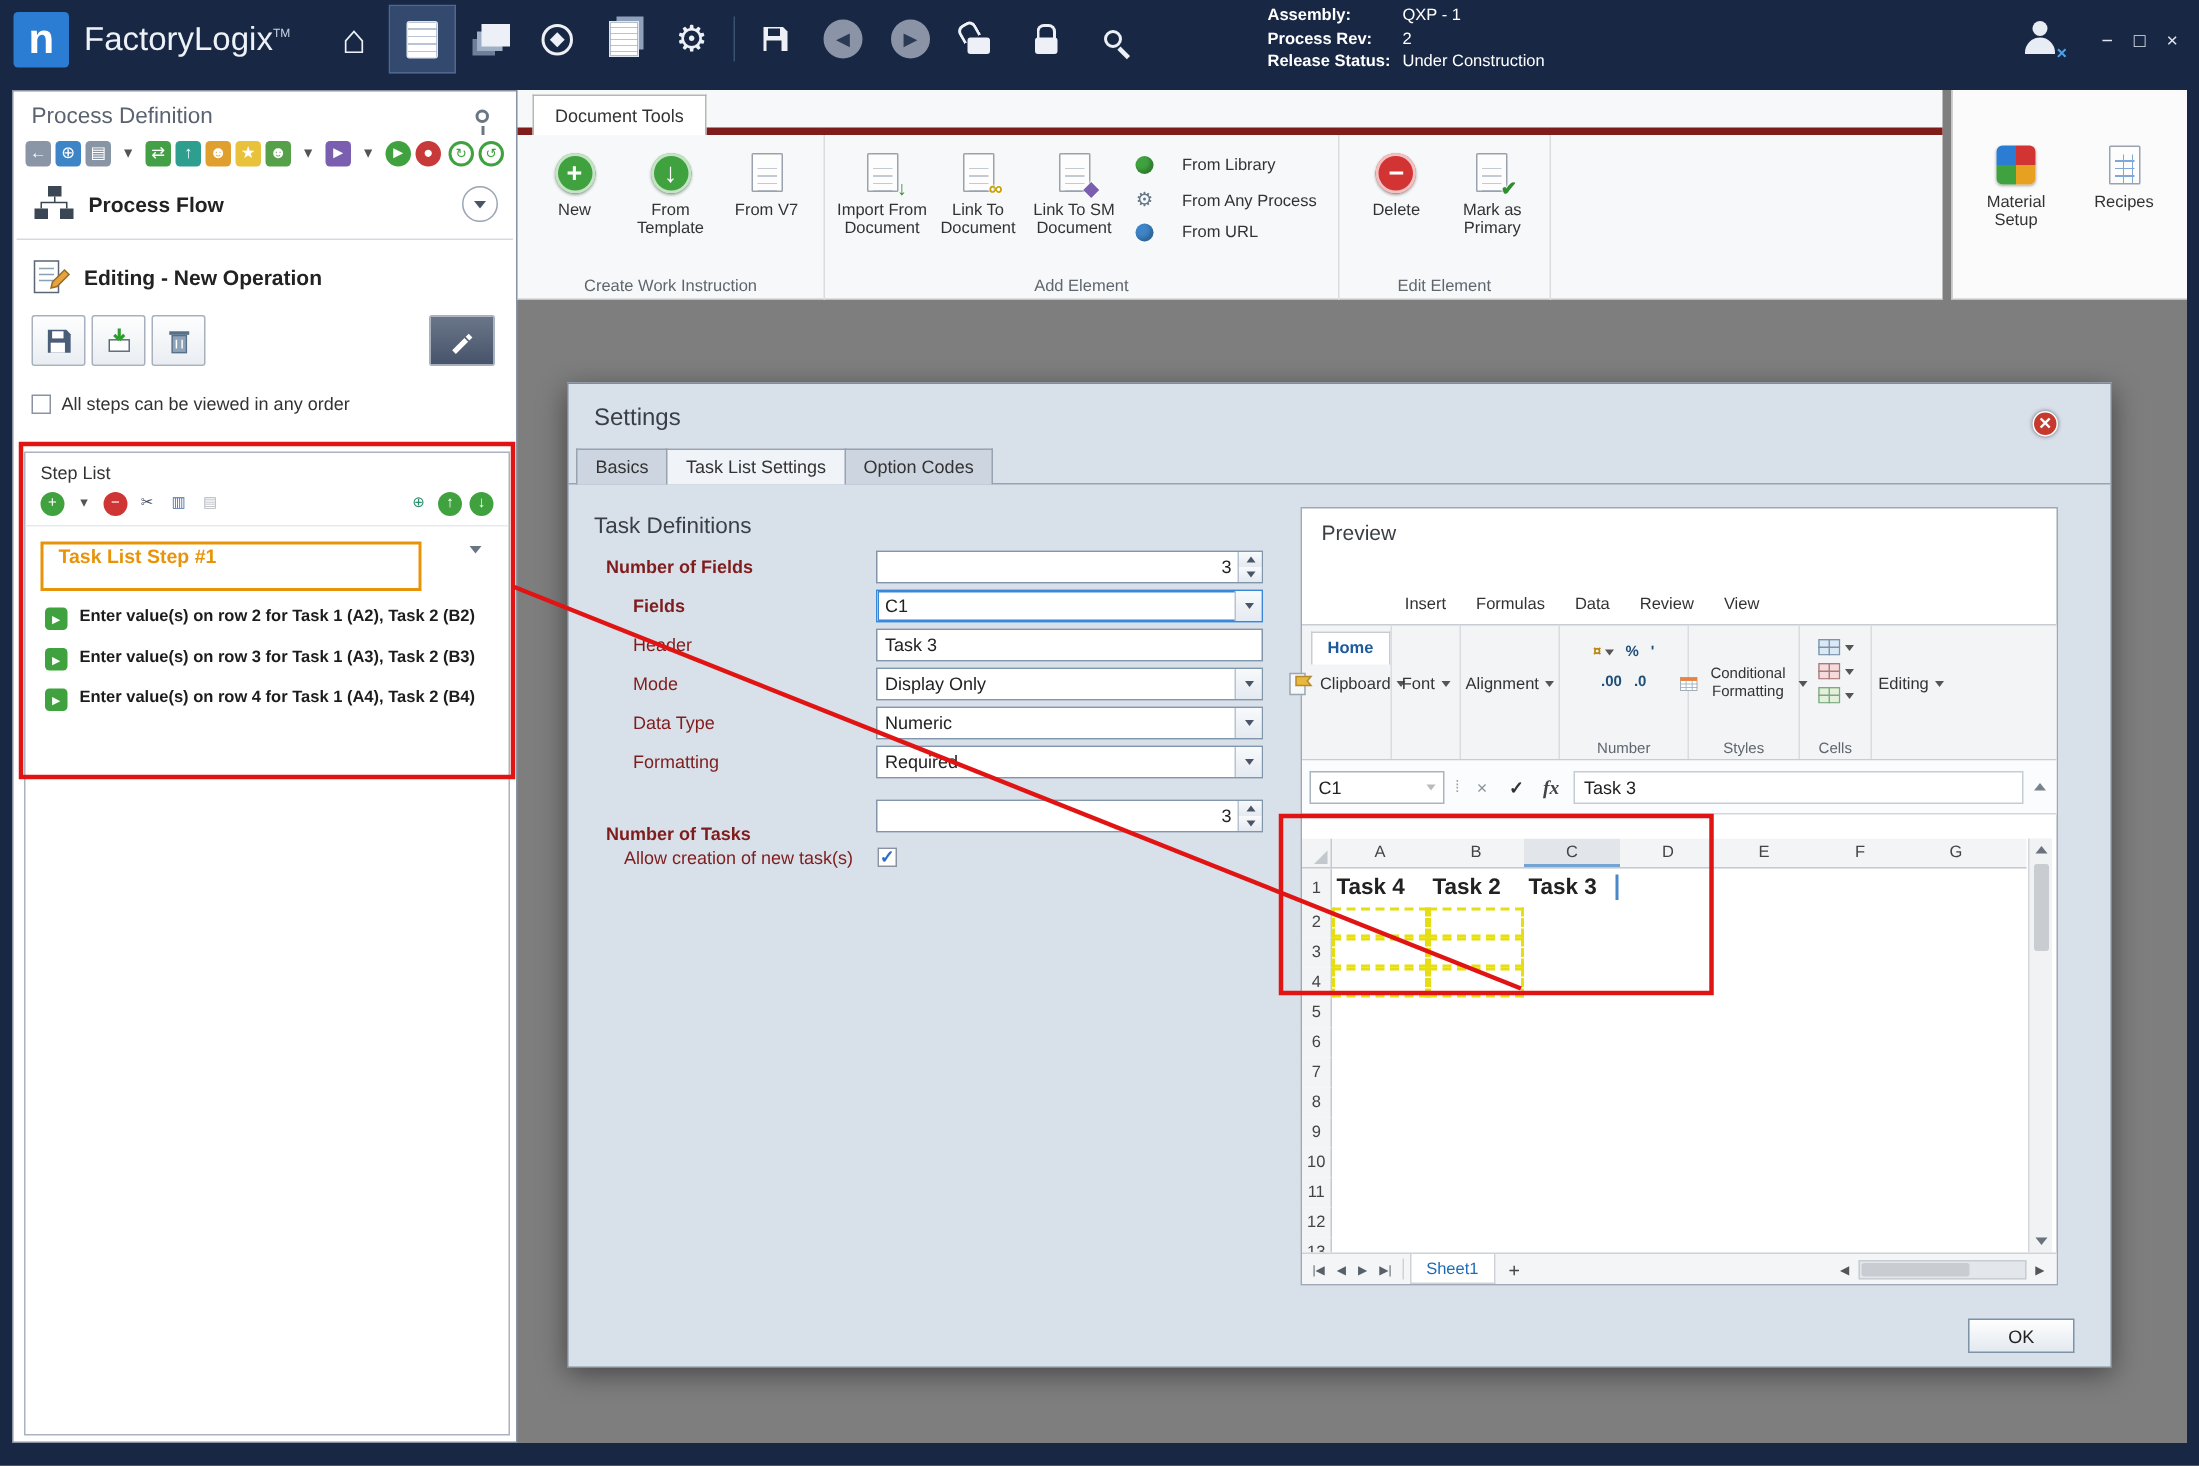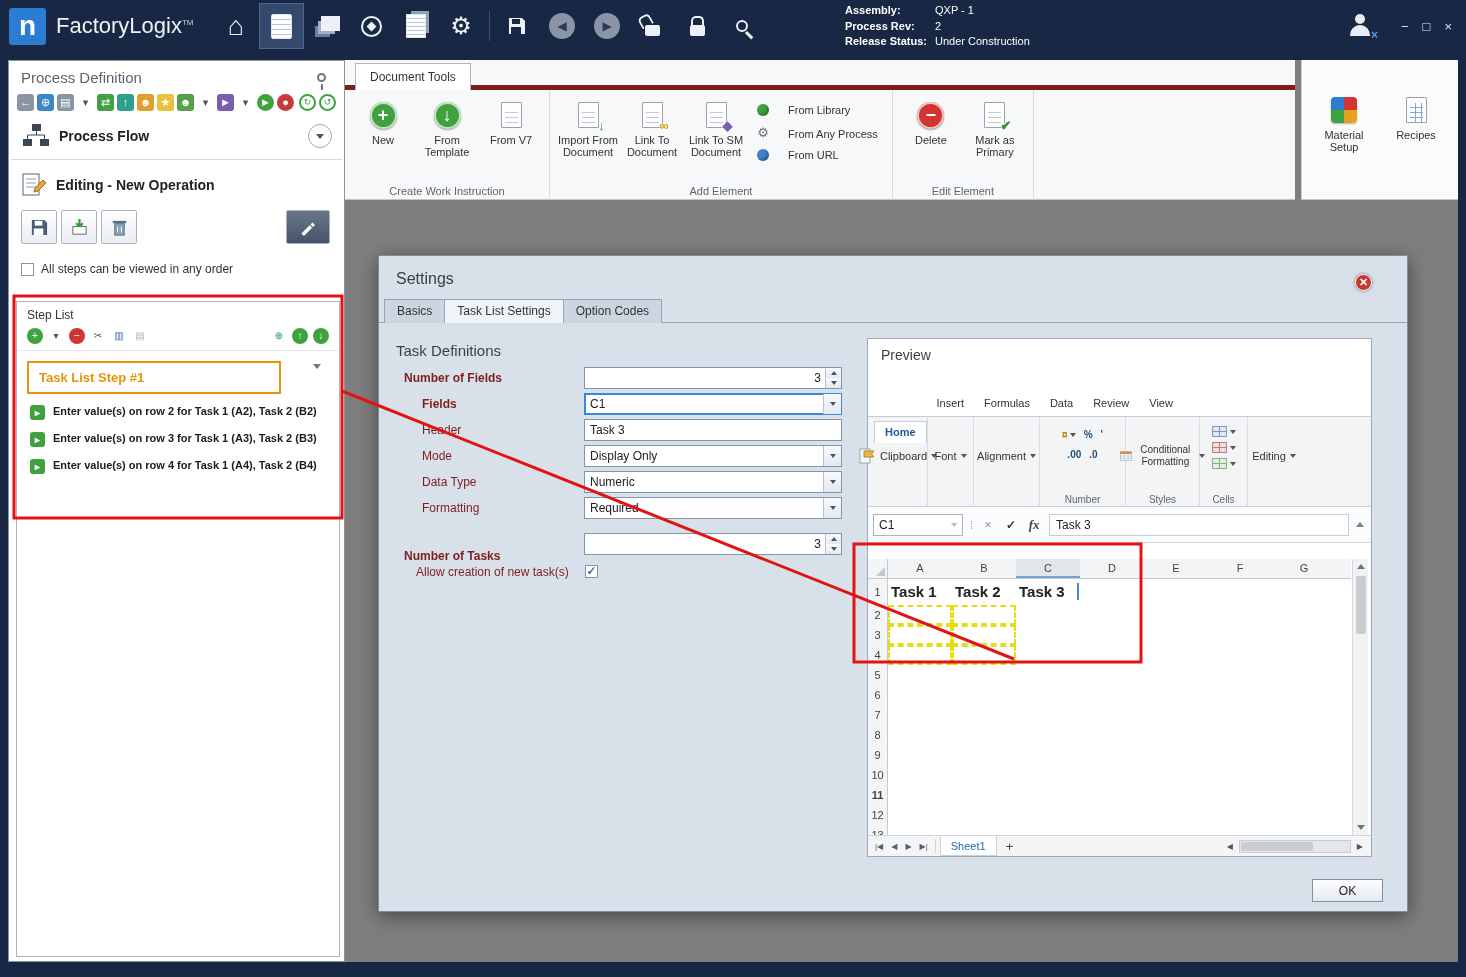--- a/index.html
+++ b/index.html
@@ -58,21 +58,21 @@
 .lp-check{display:flex;align-items:center;gap:7px;padding:10px 12px 6px;font-size:12px;color:#333;}
 .checkbox{width:13px;height:13px;border:1px solid #8a93a3;background:#fff;display:flex;align-items:center;justify-content:center;flex:none;}
 .checkbox.checked::after{content:"✓";color:#2d6fc4;font-size:12px;font-weight:bold;margin-top:-2px;}
 
 
 .steplist{position:absolute;left:7px;top:240px;width:324px;height:656px;border:1px solid #aab3bf;background:#fff;}
 .sl-title{font-size:12px;color:#333;padding:6px 10px 2px;}
 .sl-tools{display:flex;align-items:center;gap:5px;padding:4px 10px 6px;border-bottom:1px solid #e6e9ed;}
 .sl-tools .mini{width:16px;height:16px;font-size:10px;}
 .sl-steprow{display:flex;align-items:center;margin:10px 10px 4px 10px;}
-.sl-step{width:254px;height:33px;border:2px solid #e8940a;display:flex;align-items:center;padding:0 10px;background:#fff;}
+.sl-step{width:254px;height:33px;border:2px solid #e8940a;display:flex;align-items:flex-start;padding:0 10px;background:#fff;}
 .sl-step .lbl{color:#e8940a;font-weight:bold;font-size:13px;}
 .sl-caret{margin-left:auto;margin-right:8px;}
 .sl-item{display:flex;gap:8px;padding:6px 8px 5px 13px;}
 .sl-item .ico{width:15px;height:15px;background:#3fa23f;border-radius:3px;color:#fff;font-size:9px;display:flex;align-items:center;justify-content:center;flex:none;margin-top:1px;}
 .sl-item .txt{font-size:11px;font-weight:bold;color:#1c1c1c;line-height:15px;width:275px;}
 
 
 .main{position:absolute;left:345px;top:60px;width:1113px;height:902px;background:#7e7e7e;}
 .tabstrip{position:absolute;left:0;top:0;width:950px;height:30px;background:#f7f8f9;border-bottom:5px solid #7f1d1d;}
 .doc-tab{position:absolute;left:10px;top:3px;height:27px;padding:0 14px;background:#fff;border:1px solid #b5b5b5;border-bottom:none;font-size:12px;color:#333;display:flex;align-items:center;}
@@ -678,21 +678,21 @@
             <div class="colhdr">B</div>
             <div class="colhdr selcol">C</div>
             <div class="colhdr">D</div>
             <div class="colhdr">E</div>
             <div class="colhdr">F</div>
             <div class="colhdr">G</div>
             <div class="fillcol"></div>
           </div>
           <div class="xrow r1">
             <div class="rowhdr" style="height:26px;">1</div>
-            <div class="cell">Task 1</div>
+            <div class="cell">Task 4</div>
             <div class="cell">Task 2</div>
             <div class="cell editing">Task 3</div>
             <div class="cell"></div>
             <div class="cell"></div>
             <div class="cell"></div>
             <div class="cell"></div>
             <div class="fillcell"></div>
           </div>
           <div class="xrow">
             <div class="rowhdr" style="height:20px;">2</div>
@@ -787,21 +787,21 @@
             <div class="cell"></div>
             <div class="cell"></div>
             <div class="cell"></div>
             <div class="cell"></div>
             <div class="cell"></div>
             <div class="cell"></div>
             <div class="cell"></div>
             <div class="fillcell"></div>
           </div>
           <div class="xrow">
-            <div class="rowhdr" style="height:20px;font-weight:bold;">11</div>
+            <div class="rowhdr" style="height:20px;">11</div>
             <div class="cell"></div>
             <div class="cell"></div>
             <div class="cell"></div>
             <div class="cell"></div>
             <div class="cell"></div>
             <div class="cell"></div>
             <div class="cell"></div>
             <div class="fillcell"></div>
           </div>
           <div class="xrow">

